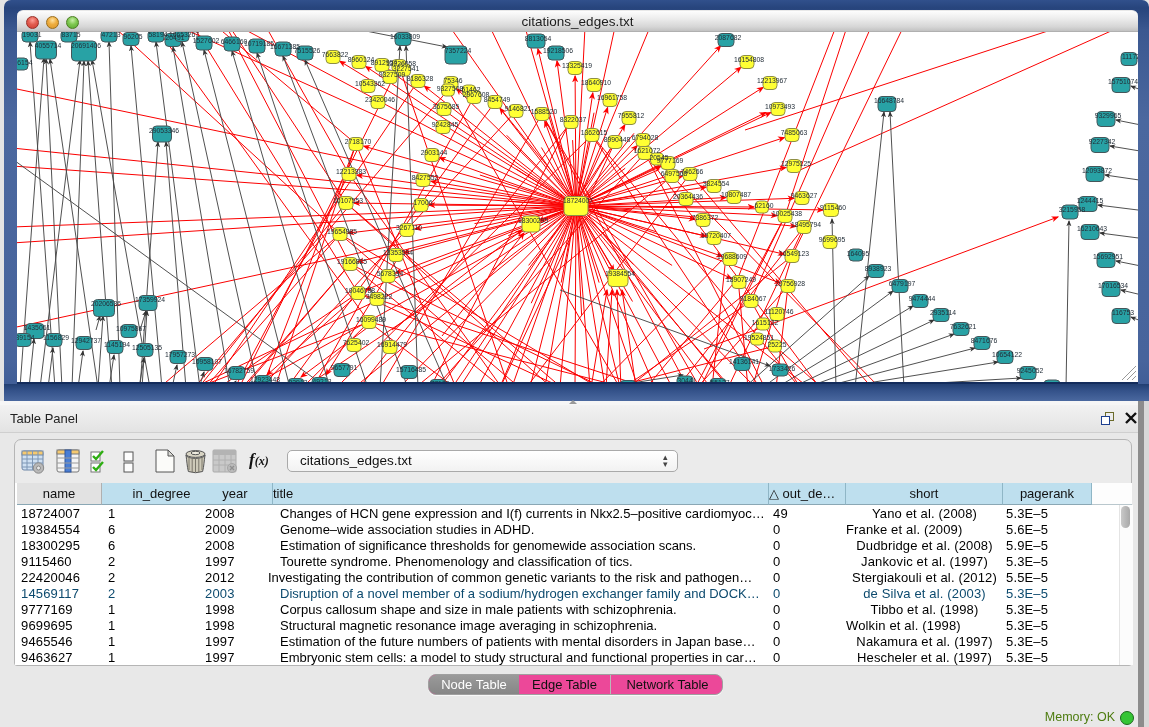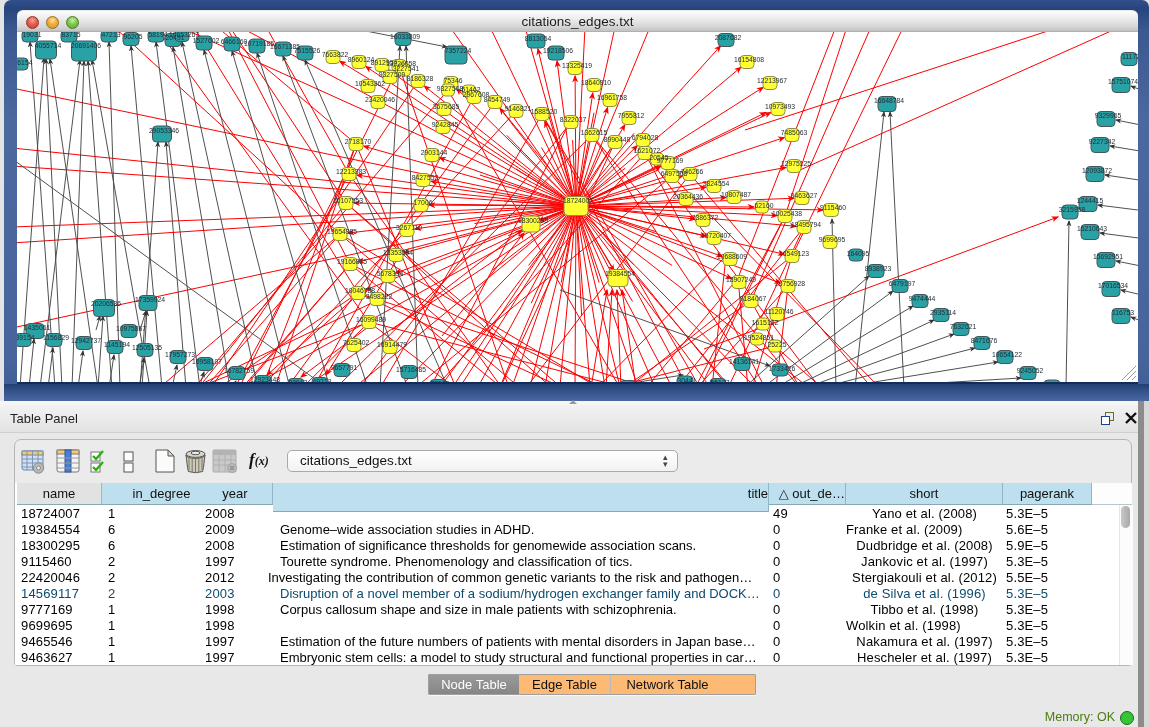--- a/index.html
+++ b/index.html
@@ -639,29 +639,30 @@
   </svg>
 <div style="position:absolute;left:249px;top:450px;width:26px;height:22px;font-family:'Liberation Serif',serif;font-style:italic;font-weight:bold;font-size:17px;color:#111">f<span style="font-size:12px">(x)</span></div>
 
 <div style="position:absolute;left:287px;top:450px;width:391px;height:22px;background:linear-gradient(180deg,#ffffff,#f2f2f2);border:1px solid #a9a9a9;border-radius:5px;box-sizing:border-box;font-size:13.5px;color:#111;line-height:20px;padding-left:12px">citations_edges.txt</div>
 <div style="position:absolute;left:663px;top:454px;font-size:9px;color:#444;line-height:7px">▴<br>▾</div>
 
 <div style="position:absolute;left:15px;top:483px;width:1117px;height:182px;background:#fff"></div>
 <div style="position:absolute;left:17px;top:483px;width:85px;height:22px;background:#e2e2e2;border-right:1px solid #b0b0b0;border-bottom:1px solid #8aa7b4;box-sizing:border-box;text-align:center;font-size:13px;line-height:21px;color:#111">name</div>
 <div style="position:absolute;left:102px;top:483px;width:120px;height:22px;background:#bedfee;border-right:1px solid #8fb6c6;border-bottom:1px solid #8aa7b4;box-sizing:border-box;text-align:center;font-size:13px;line-height:21px;color:#111">in_degree</div>
 <div style="position:absolute;left:198px;top:483px;width:75px;height:22px;background:#bedfee;border-right:1px solid #8fb6c6;border-bottom:1px solid #8aa7b4;box-sizing:border-box;text-align:center;font-size:13px;line-height:21px;color:#111">year</div>
-<div style="position:absolute;left:273px;top:483px;width:496px;height:29px;background:#bedfee;border-right:1px solid #8fb6c6;border-bottom:1px solid #8aa7b4;box-sizing:border-box;text-align:right;font-size:13px;line-height:21px;color:#111">title</div>
-<div style="position:absolute;left:769px;top:483px;width:77px;height:22px;background:#bedfee;border-right:1px solid #8fb6c6;border-bottom:1px solid #8aa7b4;box-sizing:border-box;text-align:right;font-size:13px;line-height:21px;color:#111">△ out_de…</div>
+<div style="position:absolute;left:273px;top:483px;width:496px;height:22px;background:#bedfee;border-right:1px solid #8fb6c6;border-bottom:1px solid #8aa7b4;box-sizing:border-box;text-align:left;font-size:13px;line-height:21px;color:#111">title</div>
+<div style="position:absolute;left:769px;top:483px;width:77px;height:22px;background:#bedfee;border-right:1px solid #8fb6c6;border-bottom:1px solid #8aa7b4;box-sizing:border-box;text-align:left;font-size:13px;line-height:21px;color:#111">△ out_de…</div>
 <div style="position:absolute;left:846px;top:483px;width:157px;height:22px;background:#bedfee;border-right:1px solid #8fb6c6;border-bottom:1px solid #8aa7b4;box-sizing:border-box;text-align:center;font-size:13px;line-height:21px;color:#111">short</div>
 <div style="position:absolute;left:1003px;top:483px;width:89px;height:22px;background:#bedfee;border-right:1px solid #8fb6c6;border-bottom:1px solid #8aa7b4;box-sizing:border-box;text-align:center;font-size:13px;line-height:21px;color:#111">pagerank</div>
 <div style="position:absolute;left:1092px;top:483px;width:40px;height:22px;background:#fdfdfd;border-bottom:1px solid #b9c7cd;box-sizing:border-box"></div>
 <div style="position:absolute;left:15px;top:506px;width:1117px;height:16px;font-size:13px;letter-spacing:0.15px;color:#000;white-space:nowrap">
     <span style="position:absolute;left:6px">18724007</span>
     <span style="position:absolute;left:93px">1</span>
     <span style="position:absolute;left:190px">2008</span>
+    <span style="position:absolute;left:265px;width:492px;overflow:hidden;display:inline-block;letter-spacing:0">Changes of HCN gene expression and I(f) currents in Nkx2.5–positive cardiomyoc…</span>
     <span style="position:absolute;left:758px">49</span>
     <span style="position:absolute;left:831px;width:157px;text-align:center;display:inline-block">Yano et al. (2008)</span>
     <span style="position:absolute;left:991px">5.3E–5</span>
   </div>
 <div style="position:absolute;left:15px;top:522px;width:1117px;height:16px;font-size:13px;letter-spacing:0.15px;color:#000;white-space:nowrap">
     <span style="position:absolute;left:6px">19384554</span>
     <span style="position:absolute;left:93px">6</span>
     <span style="position:absolute;left:190px">2009</span>
     <span style="position:absolute;left:265px;width:492px;overflow:hidden;display:inline-block;letter-spacing:0">Genome–wide association studies in ADHD.</span>
     <span style="position:absolute;left:758px">0</span>
@@ -694,36 +695,37 @@
     <span style="position:absolute;left:758px">0</span>
     <span style="position:absolute;left:831px;width:157px;text-align:center;display:inline-block">Stergiakouli et al. (2012)</span>
     <span style="position:absolute;left:991px">5.5E–5</span>
   </div>
 <div style="position:absolute;left:15px;top:586px;width:1117px;height:16px;font-size:13px;letter-spacing:0.15px;color:#0c4a6e;white-space:nowrap">
     <span style="position:absolute;left:6px">14569117</span>
     <span style="position:absolute;left:93px">2</span>
     <span style="position:absolute;left:190px">2003</span>
     <span style="position:absolute;left:265px;width:492px;overflow:hidden;display:inline-block;letter-spacing:0">Disruption of a novel member of a sodium/hydrogen exchanger family and DOCK…</span>
     <span style="position:absolute;left:758px">0</span>
-    <span style="position:absolute;left:831px;width:157px;text-align:center;display:inline-block">de Silva et al. (1996)</span>
+    <span style="position:absolute;left:831px;width:157px;text-align:center;display:inline-block">de Silva et al. (2003)</span>
     <span style="position:absolute;left:991px">5.3E–5</span>
   </div>
 <div style="position:absolute;left:15px;top:602px;width:1117px;height:16px;font-size:13px;letter-spacing:0.15px;color:#000;white-space:nowrap">
     <span style="position:absolute;left:6px">9777169</span>
     <span style="position:absolute;left:93px">1</span>
     <span style="position:absolute;left:190px">1998</span>
     <span style="position:absolute;left:265px;width:492px;overflow:hidden;display:inline-block;letter-spacing:0">Corpus callosum shape and size in male patients with schizophrenia.</span>
     <span style="position:absolute;left:758px">0</span>
     <span style="position:absolute;left:831px;width:157px;text-align:center;display:inline-block">Tibbo et al. (1998)</span>
     <span style="position:absolute;left:991px">5.3E–5</span>
   </div>
 <div style="position:absolute;left:15px;top:618px;width:1117px;height:16px;font-size:13px;letter-spacing:0.15px;color:#000;white-space:nowrap">
     <span style="position:absolute;left:6px">9699695</span>
     <span style="position:absolute;left:93px">1</span>
     <span style="position:absolute;left:190px">1998</span>
+    <span style="position:absolute;left:265px;width:492px;overflow:hidden;display:inline-block;letter-spacing:0">Structural magnetic resonance image averaging in schizophrenia.</span>
     <span style="position:absolute;left:758px">0</span>
     <span style="position:absolute;left:831px;width:157px;display:inline-block">Wolkin et al. (1998)</span>
     <span style="position:absolute;left:991px">5.3E–5</span>
   </div>
 <div style="position:absolute;left:15px;top:634px;width:1117px;height:16px;font-size:13px;letter-spacing:0.15px;color:#000;white-space:nowrap">
     <span style="position:absolute;left:6px">9465546</span>
     <span style="position:absolute;left:93px">1</span>
     <span style="position:absolute;left:190px">1997</span>
     <span style="position:absolute;left:265px;width:492px;overflow:hidden;display:inline-block;letter-spacing:0">Estimation of the future numbers of patients with mental disorders in Japan base…</span>
     <span style="position:absolute;left:758px">0</span>
@@ -739,19 +741,19 @@
     <span style="position:absolute;left:831px;width:157px;text-align:center;display:inline-block">Hescheler et al. (1997)</span>
     <span style="position:absolute;left:991px">5.3E–5</span>
   </div>
 
 <div style="position:absolute;left:1119px;top:505px;width:13px;height:160px;background:#fcfcfc;border-left:1px solid #e4e4e4"></div>
 <div style="position:absolute;left:1121px;top:506px;width:9px;height:22px;background:linear-gradient(90deg,#c9c9c9,#a8a8a8);border-radius:5px"></div>
 
 <div style="position:absolute;left:1138px;top:401px;width:6px;height:326px;background:#8c8c8c"></div>
 <div style="position:absolute;left:1144px;top:401px;width:5px;height:326px;background:#d8d8d8"></div>
 
-<div style="position:absolute;left:428px;top:674px;width:328px;height:21px;border:1px solid #9f9f9f;border-radius:1px;background:#fdba74;box-sizing:border-box;overflow:hidden;box-shadow:0 1px 0 rgba(255,255,255,.7)">
+<div style="position:absolute;left:428px;top:674px;width:295px;height:21px;border:1px solid #9f9f9f;border-radius:8px;background:#ec4899;box-sizing:border-box;overflow:hidden;box-shadow:0 1px 0 rgba(255,255,255,.7)">
 <div style="position:absolute;left:0;top:0;width:90px;height:21px;background:linear-gradient(180deg,#9a9a9a,#848484);color:#fff;font-size:13px;text-align:center;line-height:20px">Node Table</div>
 <div style="position:absolute;left:90px;top:0;width:92px;height:21px;border-right:1px solid #b9b9b9;color:#111;font-size:13px;text-align:center;line-height:20px;box-sizing:border-box">Edge Table</div>
 <div style="position:absolute;left:182px;top:0;width:113px;height:21px;color:#111;font-size:13px;text-align:center;line-height:20px">Network Table</div>
 </div>
 
 <div style="position:absolute;left:1035px;top:710px;width:80px;text-align:right;font-size:12.5px;color:#4d7c0f">Memory: OK</div>
 <div style="position:absolute;left:1120px;top:711px;width:14px;height:14px;border-radius:50%;background:#35c535;border:1.5px solid #1c681c;box-sizing:border-box"></div>
 </body></html>

